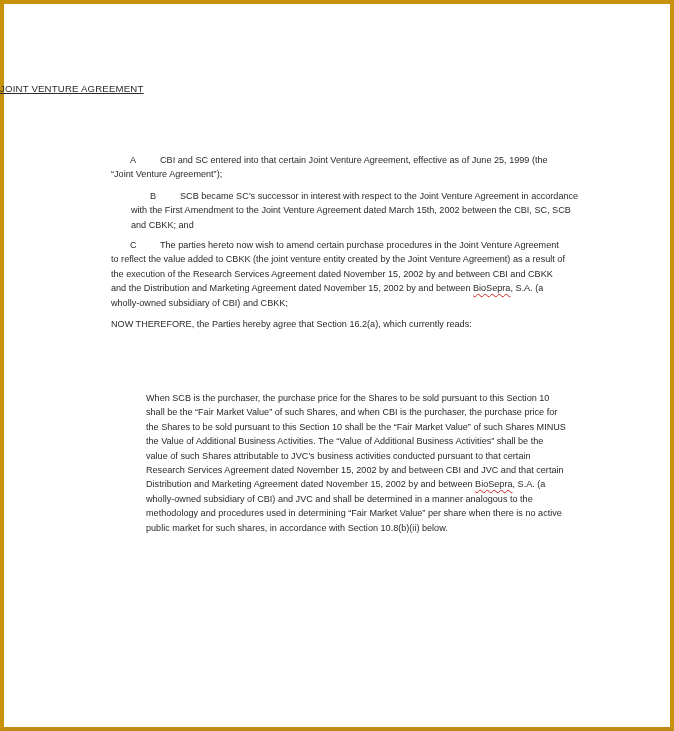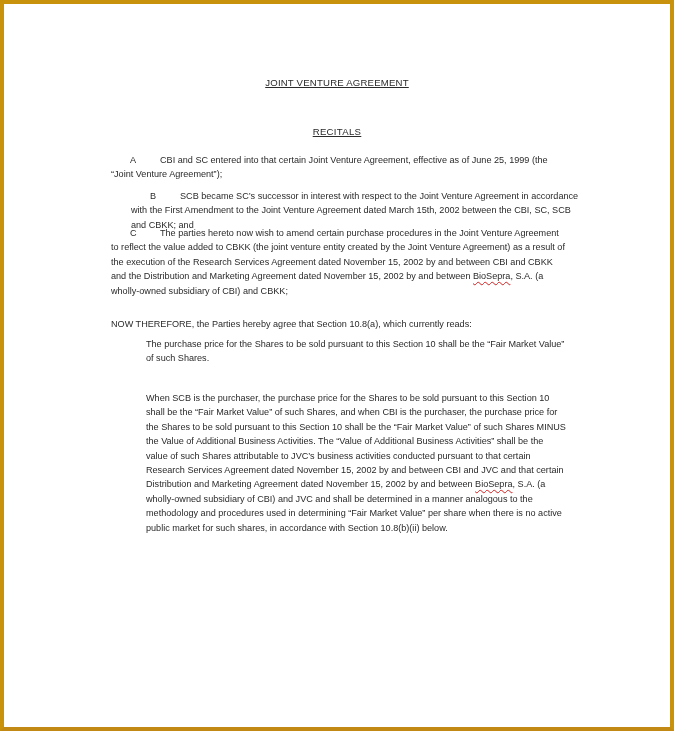--- a/index.html
+++ b/index.html
@@ -13,55 +13,53 @@
     width: 674px; height: 731px; box-sizing: border-box;
     border: 4px solid #c8920c;
     border-bottom-color: #c28a14;
     background: #ffffff;
   }
   .page {
     position: absolute; left: 0; top: 0; width: 674px; height: 731px;
     color: #2a2a2a; font-size: 9.1px; line-height: 14.4px;
   }
   .title {
-    position: absolute; left: 0; width: 674px; text-align: center;
-    top: 76px; font-size: 9.6px; text-decoration: underline; letter-spacing: 0.2px;
+    position: absolute; left: 0; width: 674px; text-align: left;
+    top: 82px; font-size: 9.6px; text-decoration: underline; letter-spacing: 0.2px;
   }
   .recitals {
     position: absolute; left: 0; width: 674px; text-align: center;
     top: 125px; font-size: 9.6px; text-decoration: underline; letter-spacing: 0.3px;
   }
   .para { position: absolute; left: 111px; width: 455px; }
   .para .letter { display: inline-block; width: 49px; padding-left: 19px; box-sizing: border-box; }
   .block { position: absolute; left: 146px; width: 420px; }
   .spell { text-decoration: underline wavy #d02020; text-decoration-thickness: 1px; text-underline-offset: 2px; }
   .spell-blue { text-decoration: underline wavy #3050c0; text-decoration-thickness: 1px; text-underline-offset: 2px; }
 </style>
 </head>
 <body>
 
 <div class="frame"></div>
 
 <div class="page">
   <div class="title">JOINT VENTURE AGREEMENT</div>
-  <div class="recitals">RECITALS</div>
 
   <div class="para" style="top:153px;">
     <span class="letter">A</span><span>CBI and SC entered into that certain Joint Venture Agreement, effective as of June 25, 1999 (the “Joint Venture Agreement”);</span>
   </div>
 
   <div class="para" style="top:189px;margin-left:20px;">
     <span class="letter">B</span><span>SCB became SC’s successor in interest with respect to the Joint Venture Agreement in accordance with the First Amendment to the Joint Venture Agreement dated March 15th, 2002 between the CBI, SC, SCB and CBKK; and</span>
   </div>
 
-  <div class="para" style="top:226px;">
+  <div class="para" style="top:238px;">
     <span class="letter">C</span><span>The parties hereto now wish to amend certain purchase procedures in the Joint Venture Agreement to reflect the value added to CBKK (the joint venture entity created by the Joint Venture Agreement) as a result of the execution of the Research Services Agreement dated November 15, 2002 by and between CBI and CBKK and the Distribution and Marketing Agreement dated November 15, 2002 by and between </span><span class="spell">BioSepra</span><span>, S.A. (a wholly-owned subsidiary of CBI) and CBKK;</span>
   </div>
 
-  <div class="para" style="top:317px;">NOW THEREFORE, the Parties hereby agree that Section 10.8(a), which currently reads:</div>
+  <div class="para" style="top:317px;">NOW THEREFORE, the Parties hereby agree that Section 16.2(a), which currently reads:</div>
 
-  <div class="block" style="top:337px;">The purchase price for the Shares to be sold pursuant to this Section 10 shall be the “Fair Market Value” of such Shares.</div>
 
 
   <div class="block" style="top:391px;">
     <span>When SCB is the purchaser, the purchase price for the Shares to be sold pursuant to this Section 10 shall be the “Fair Market Value” of such Shares, and when CBI is the purchaser, the purchase price for the Shares to be sold pursuant to this Section 10 shall be the “Fair Market Value” of such Shares MINUS the Value of Additional Business Activities. The “Value of Additional Business Activities” shall be the value of such Shares attributable to JVC’s business activities conducted pursuant to that certain Research Services Agreement dated November 15, 2002 by and between CBI and JVC and that certain Distribution and Marketing Agreement dated November 15, 2002 by and between </span><span class="spell">BioSepra</span><span>, S.A. (a wholly-owned subsidiary of CBI) and JVC and shall be determined in a manner analogous to the methodology and procedures used in determining “Fair Market Value” per share when there is no active public market for such shares, in accordance with Section 10.8(b)(ii) below.</span>
   </div>
 </div>
 
 </body></html>

